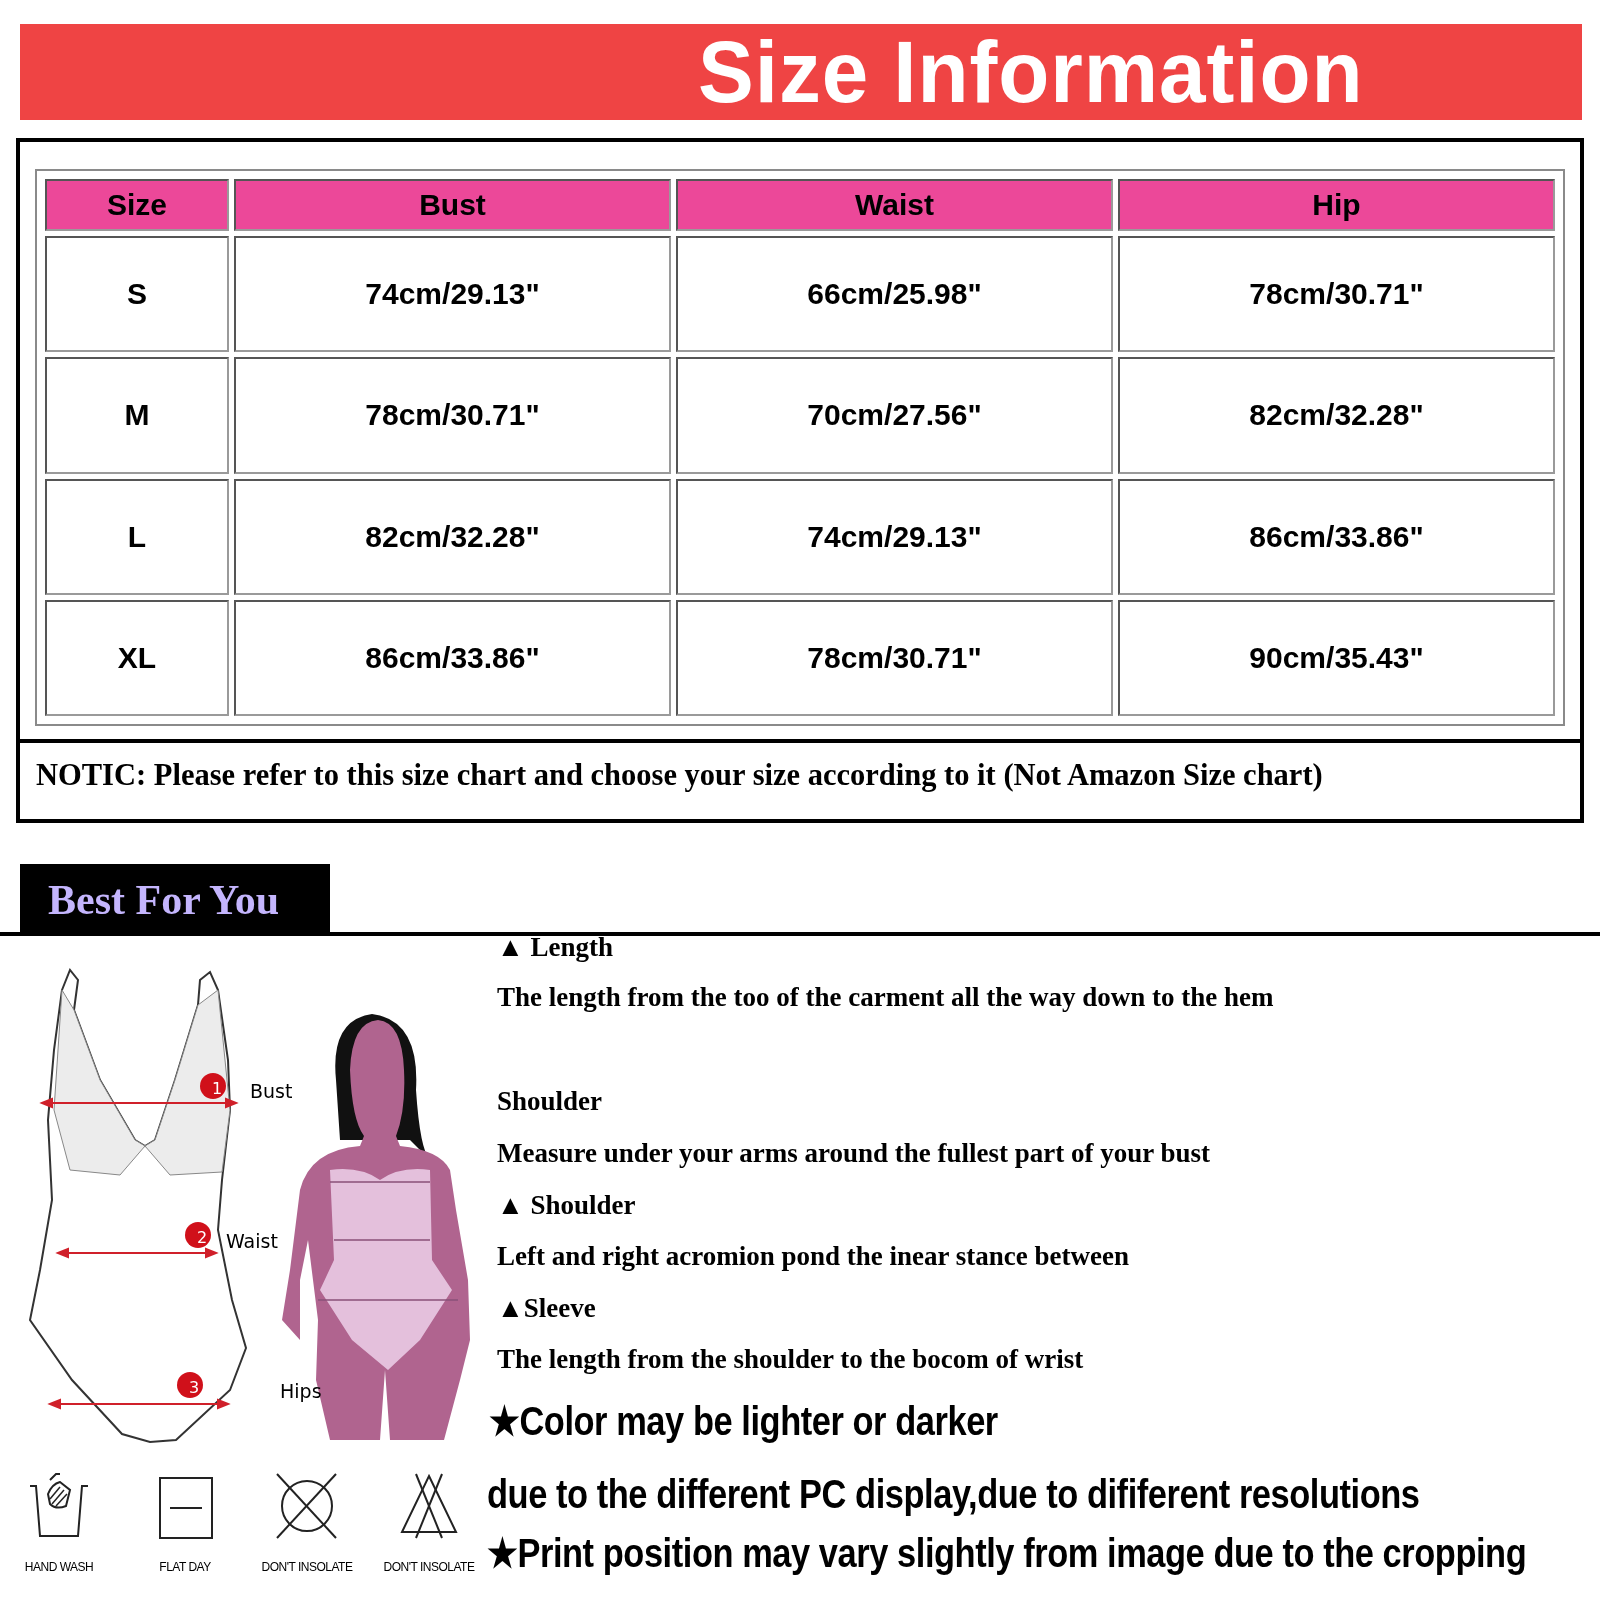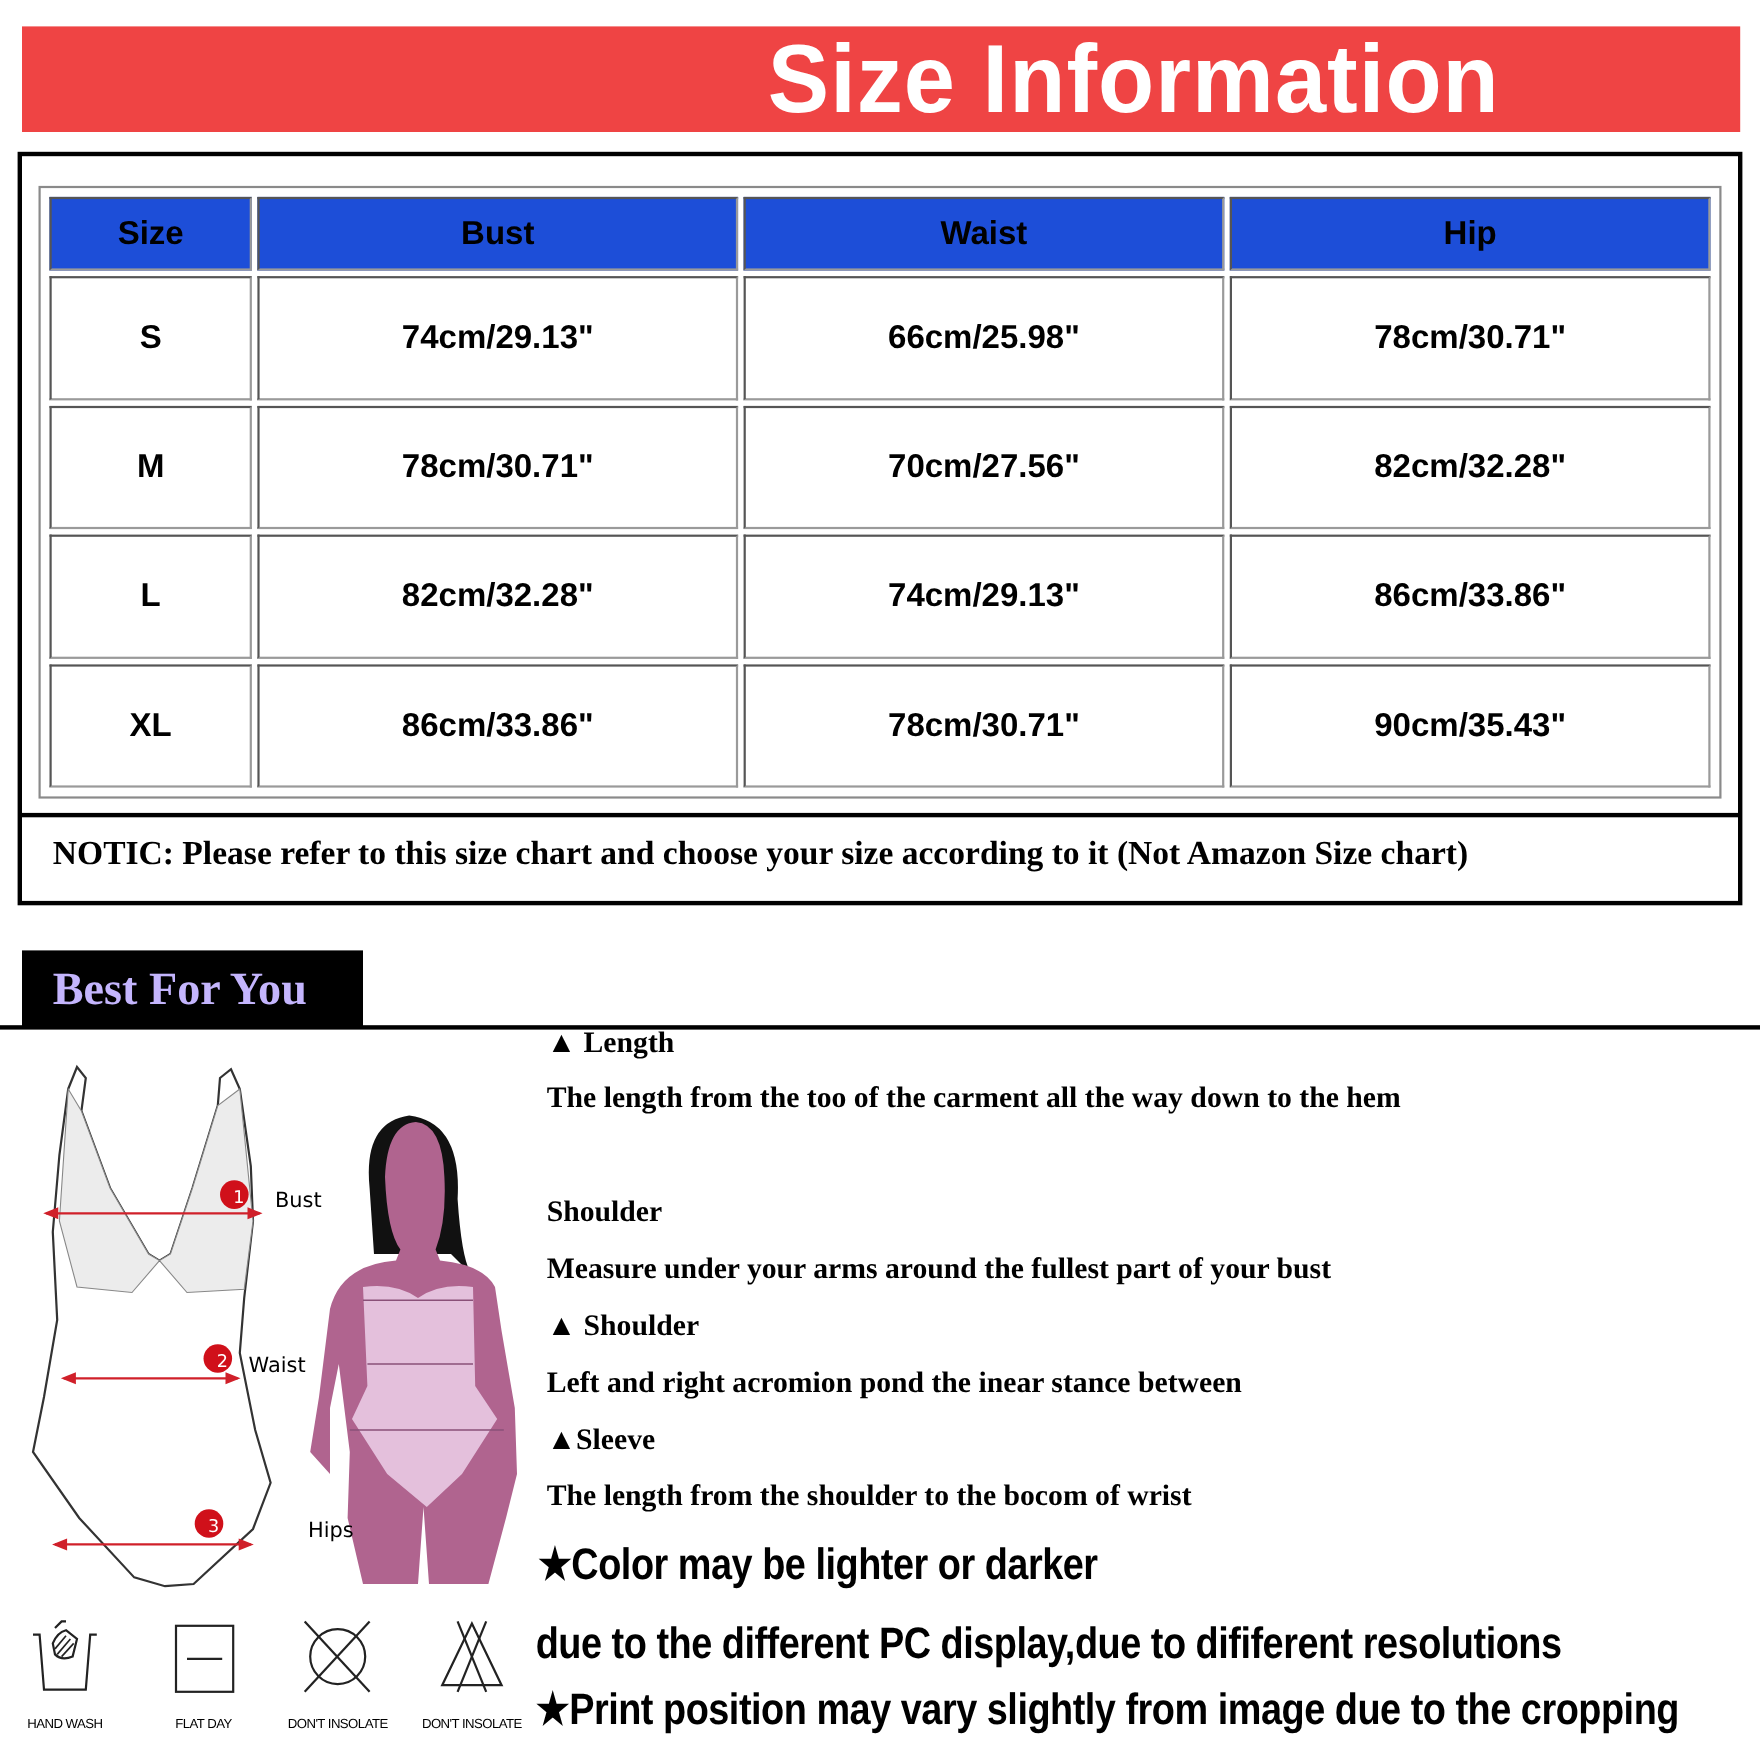--- a/index.html
+++ b/index.html
@@ -26,29 +26,29 @@
     border: 2px solid #8a8a8a; padding: 3px;
   }
   table.sizes {
     width: 100%; height: 100%; border-collapse: separate; border-spacing: 5px;
   }
   table.sizes th, table.sizes td {
     border: 2px solid #555; border-right-color: #9a9a9a; border-bottom-color: #9a9a9a;
     text-align: center; font-weight: bold; font-size: 30px;
     font-family: "Liberation Sans", sans-serif;
   }
-  table.sizes th { background: #1d4ed8; height: 67px; }
+  table.sizes th { background: #ec4899; height: 52px; }
   table.sizes td { background: #fff; height: 90px; }
   table.sizes th.c-size, table.sizes td.c-size { width: 184px; }
 
   .notice {
     position: absolute; left: 0; top: 597px; width: 100%; height: 80px;
     border-top: 4px solid #000;
     font-family: "Liberation Serif", serif; font-weight: bold; font-size: 30.5px;
-    padding-left: 28px; line-height: 64px; white-space: nowrap;
+    padding-left: 16px; line-height: 64px; white-space: nowrap;
   }
 
   .best-tab {
     position: absolute; left: 20px; top: 864px; width: 310px; height: 70px;
     background: #000; color: #c4b5fd;
     font-family: "Liberation Serif", serif; font-weight: bold; font-size: 42px;
     padding-left: 28px; line-height: 72px;
   }
   .divider { position: absolute; left: 0; top: 932px; width: 1600px; height: 4px; background: #000; }
 

